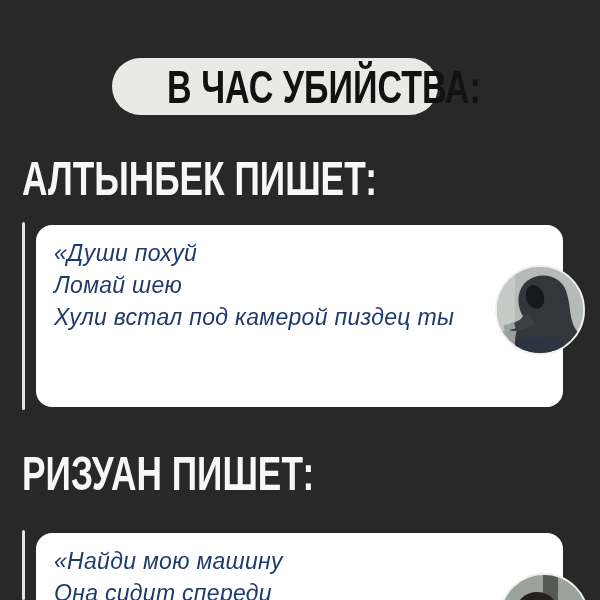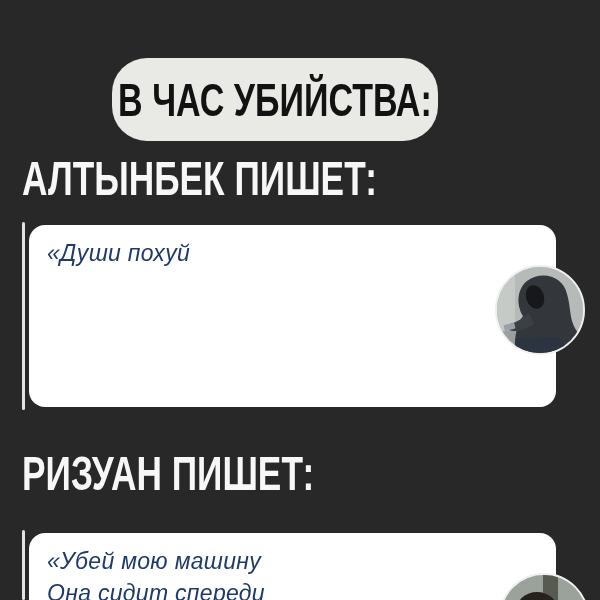--- a/index.html
+++ b/index.html
@@ -7,23 +7,23 @@
     --heading-text:#f7f7f7; --card-bg:#ffffff; --quote-text:#1e3a6b; --quote-bar:#e3e3e0;
   }
   html,body{margin:0;padding:0;background:#000;}
   #stage{
     position:relative;width:600px;height:600px;overflow:hidden;
     background:var(--background);
     font-family:"Liberation Sans", sans-serif;
   }
   
   .badge{
-    position:absolute;left:112px;top:58px;width:326px;height:83px;
+    position:absolute;left:112px;top:58px;width:326px;height:57px;
     background:var(--badge-bg);border-radius:35px;
-    display:flex;align-items:center;justify-content:center;
+    display:flex;align-items:center;justify-content:flex-start;
   }
   .badge-label{
     color:var(--badge-text);font-weight:bold;font-size:46px;line-height:1;
     white-space:nowrap;display:inline-block;transform:scaleX(0.74);transform-origin:50% 50%;
     letter-spacing:0px;
   }
   
   .heading{
     position:absolute;left:22px;color:var(--heading-text);font-weight:bold;
     font-size:49px;line-height:1;white-space:nowrap;
@@ -32,21 +32,21 @@
   #heading-1{top:154px;}
   #heading-2{top:449px;}
   
   .qbar{
     position:absolute;left:22px;width:3px;background:var(--quote-bar);border-radius:2px;
   }
   #qbar-1{top:222px;height:188px;}
   #qbar-2{top:530px;height:70px;}
   
   .qcard{
-    position:absolute;left:29px;width:527px;background:var(--card-bg);
+    position:absolute;left:36px;width:527px;background:var(--card-bg);
     border-radius:16px;box-sizing:border-box;padding:12px 14px 16px 18px;
   }
   #qcard-1{top:225px;height:182px;}
   #qcard-2{top:533px;height:140px;}
   .qline{
     color:var(--quote-text);font-style:italic;font-size:23px;line-height:32px;
     letter-spacing:0.3px;white-space:nowrap;
   }
   
   .avatar{
@@ -65,20 +65,22 @@
   <div class="badge">
     <span class="badge-label">В ЧАС УБИЙСТВА:</span>
   </div>
 
   <div class="heading" id="heading-1">АЛТЫНБЕК ПИШЕТ:</div>
 
   <div class="qbar" id="qbar-1"></div>
 
   <div class="qcard" id="qcard-1">
     <div class="qline">«Души похуй</div>
+    <div class="qline">Ломай шею</div>
+    <div class="qline">Хули встал под камерой пиздец ты</div>
   </div>
 
   <div class="avatar" id="avatar-1">
     <svg viewBox="0 0 86 86">
       <rect width="86" height="86" fill="#b7bbb8"></rect>
       <rect x="0" y="0" width="18" height="86" fill="#c6cac7"></rect>
       <rect x="0" y="64" width="86" height="22" fill="#9aa09d"></rect>
       <path d="M30,14 C45,3 66,9 70,27 C74,40 72,52 79,63 L86,72 L86,86 L18,86
                C17,70 20,57 26,49 C19,38 20,22 30,14 Z" fill="#33373b"></path>
       <ellipse cx="38" cy="30" rx="9" ry="12" fill="#16181b" transform="rotate(-18 38 30)"></ellipse>
@@ -86,21 +88,21 @@
       <rect x="7" y="57" width="11" height="6" rx="1" fill="#9aa0a5" transform="rotate(-14 12 60)"></rect>
       <path d="M20,71 L62,70 L72,86 L18,86 Z" fill="#2c3442"></path>
     </svg>
   </div>
 
   <div class="heading" id="heading-2">РИЗУАН ПИШЕТ:</div>
 
   <div class="qbar" id="qbar-2"></div>
 
   <div class="qcard" id="qcard-2">
-    <div class="qline">«Убей мою машину</div>
+    <div class="qline">«Найди мою машину</div>
     <div class="qline">Она сидит спереди</div>
   </div>
 
   <div class="avatar" id="avatar-2">
     <svg viewBox="0 0 86 86">
       <rect width="86" height="86" fill="#9aa29b"></rect>
       <rect x="42" y="0" width="15" height="86" fill="#565a50"></rect>
       <ellipse cx="36" cy="36" rx="21" ry="19" fill="#26211d"></ellipse>
       <ellipse cx="36" cy="52" rx="14" ry="17" fill="#c9a184"></ellipse>
     </svg>

